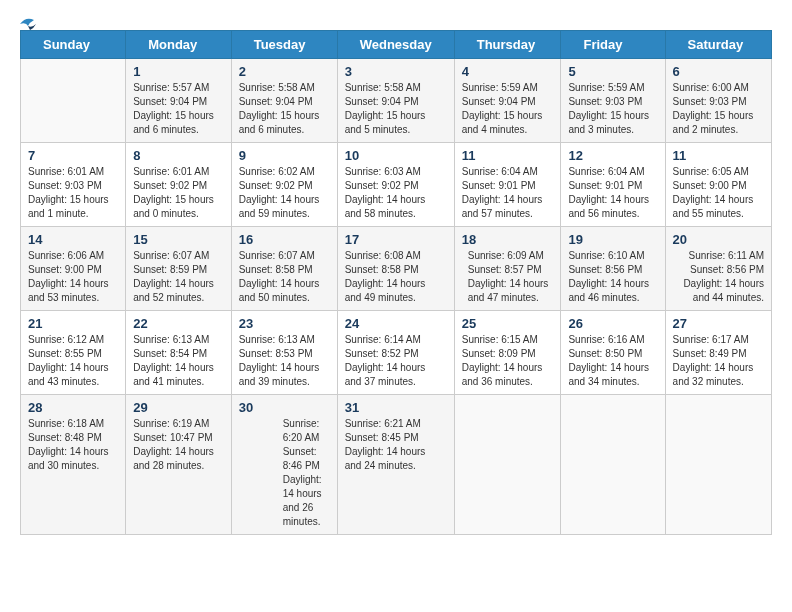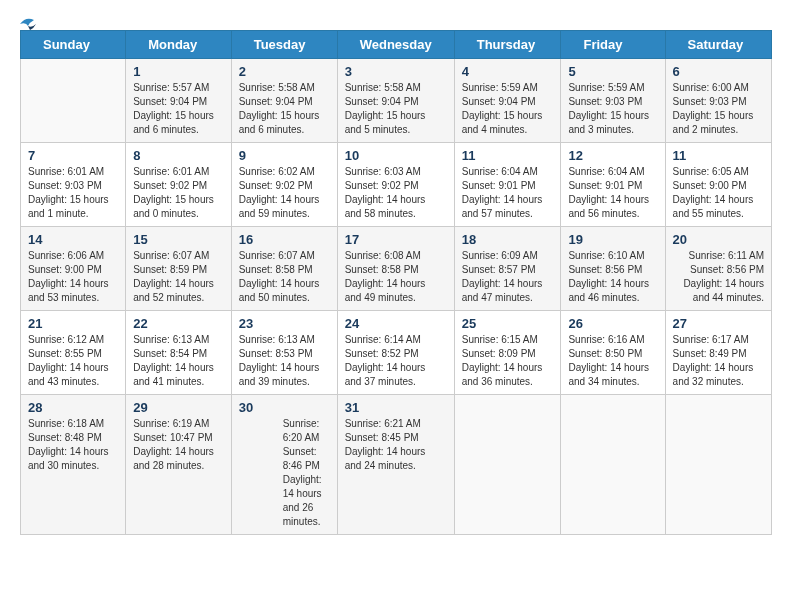--- a/index.html
+++ b/index.html
@@ -232,21 +232,21 @@
         </td>
         <td>
           <span class="day-number">17</span>
           <div class="day-info" style="white-space: pre-line;">Sunrise: 6:08 AM
 Sunset: 8:58 PM
 Daylight: 14 hours
 and 49 minutes.</div>
         </td>
         <td>
           <span class="day-number">18</span>
-          <div class="day-info" style="white-space: pre-line;">Sunrise: 6:09 AM
+          <div class="day-info" style="white-space: pre-line; margin-left: 6px;">Sunrise: 6:09 AM
 Sunset: 8:57 PM
 Daylight: 14 hours
 and 47 minutes.</div>
         </td>
         <td>
           <span class="day-number">19</span>
           <div class="day-info" style="white-space: pre-line;">Sunrise: 6:10 AM
 Sunset: 8:56 PM
 Daylight: 14 hours
 and 46 minutes.</div>

